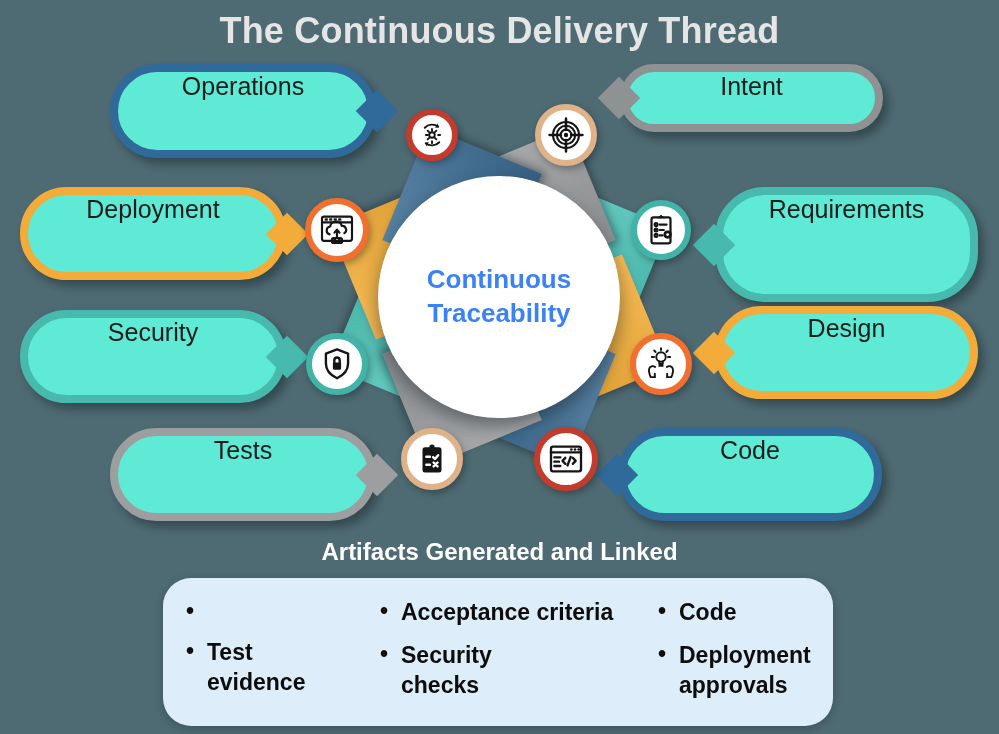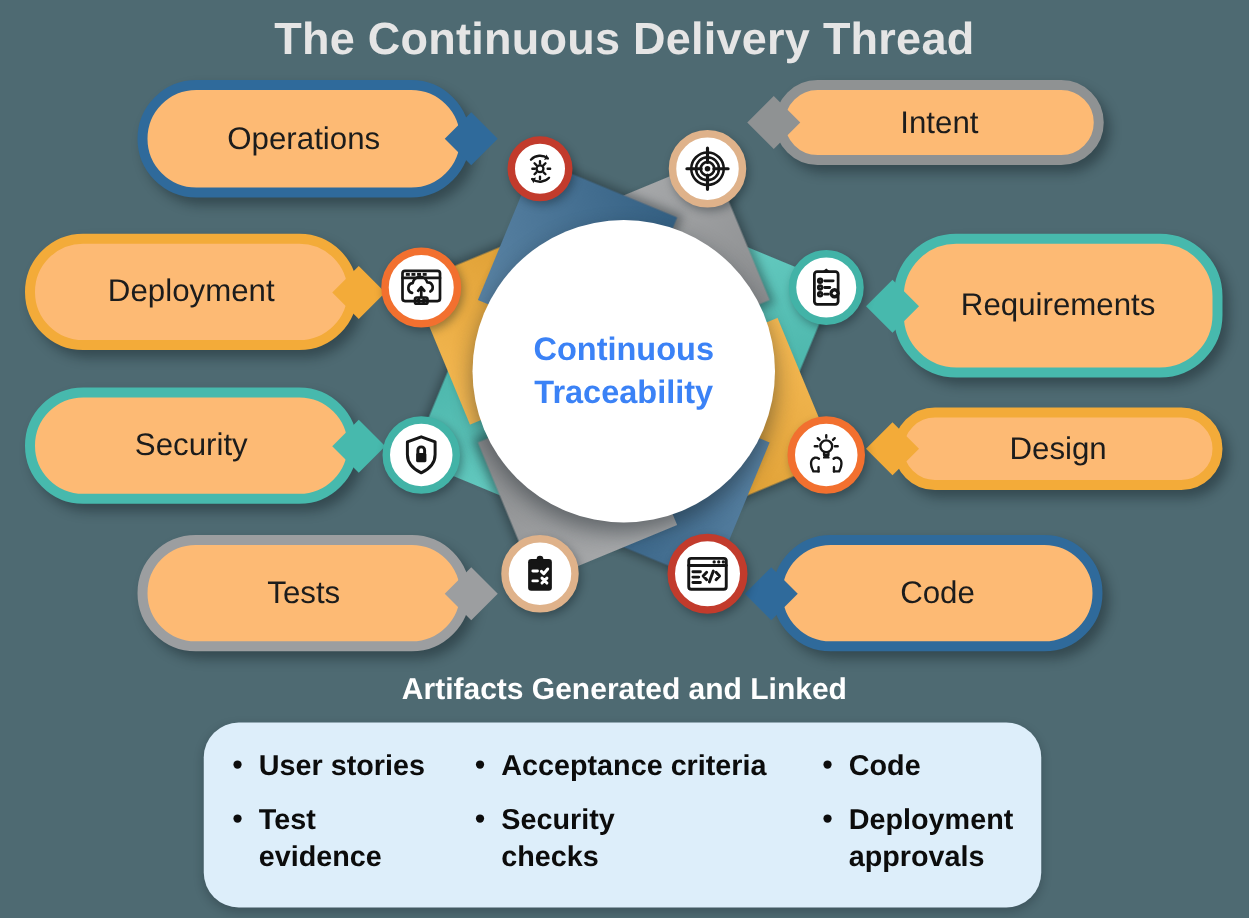--- a/index.html
+++ b/index.html
@@ -49,24 +49,24 @@
     position:absolute;background:#fff;border-radius:50%;
     border:6px solid var(--c);
     display:flex;align-items:center;justify-content:center;
     box-shadow:2px 3px 7px rgba(10,20,25,.35);
     z-index:6;box-sizing:border-box;
   }
   .icon-badge svg{display:block}
 
   
   .pill{
-    position:absolute;background:#fdba74;
+    position:absolute;background:#5eead4;
     border:8px solid var(--c);border-radius:50px;
     box-sizing:border-box;
-    display:flex;align-items:center;justify-content:center;
+    display:flex;align-items:flex-start;justify-content:center;
     box-shadow:5px 6px 9px rgba(10,20,25,.38);
     z-index:5;
   }
   .pill::after{
     content:"";position:absolute;width:30px;height:30px;
     background:var(--c);top:50%;z-index:-1;
   }
   .pill.tip-right::after{right:-24px;transform:translateY(-50%) rotate(45deg);}
   .pill.tip-left::after{left:-24px;transform:translateY(-50%) rotate(45deg);}
   .pill-label{font-size:25px;color:#1c1c1c;}
@@ -249,34 +249,33 @@
   <div class="pill p-lgray tip-right" style="left:110px;top:428px;width:266px;height:93px">
     <span class="pill-label">Tests</span>
   </div>
 
   <div class="pill p-gray tip-left" style="left:620px;top:64px;width:263px;height:68px">
     <span class="pill-label">Intent</span>
   </div>
   <div class="pill p-teal tip-left" style="left:715px;top:187px;width:263px;height:115px">
     <span class="pill-label">Requirements</span>
   </div>
-  <div class="pill p-orange tip-left" style="left:715px;top:326px;width:263px;height:66px">
+  <div class="pill p-orange tip-left" style="left:715px;top:306px;width:263px;height:93px">
     <span class="pill-label">Design</span>
   </div>
   <div class="pill p-blue tip-left" style="left:618px;top:428px;width:264px;height:93px">
     <span class="pill-label">Code</span>
   </div>
 
   <div class="artifacts-title">Artifacts Generated and Linked</div>
 
   <div class="artifacts-box">
     <div class="art-col art-col-1">
       <div class="art-item">
         <span class="art-bullet">•</span>
-        <span class="art-text">User stories</span>
       </div>
       <div class="art-item">
         <span class="art-bullet">•</span>
         <span class="art-text">Test
 evidence</span>
       </div>
     </div>
     <div class="art-col art-col-2">
       <div class="art-item">
         <span class="art-bullet">•</span>

